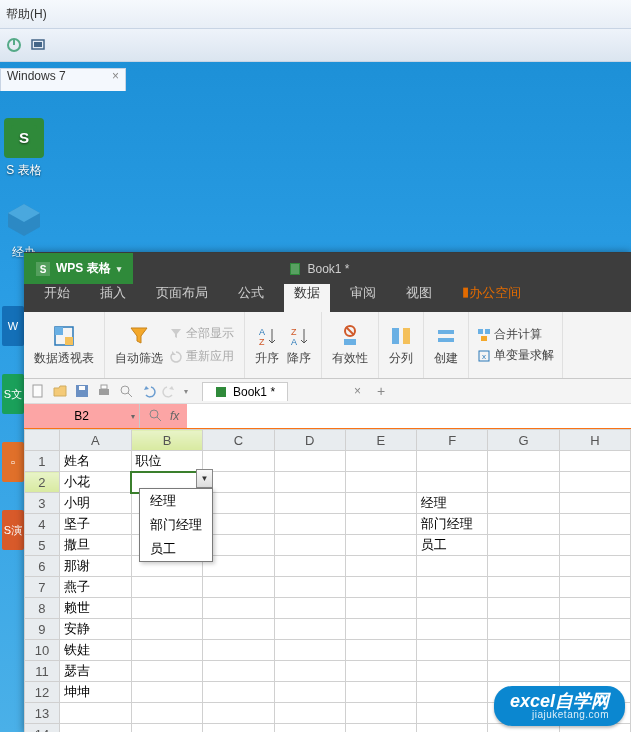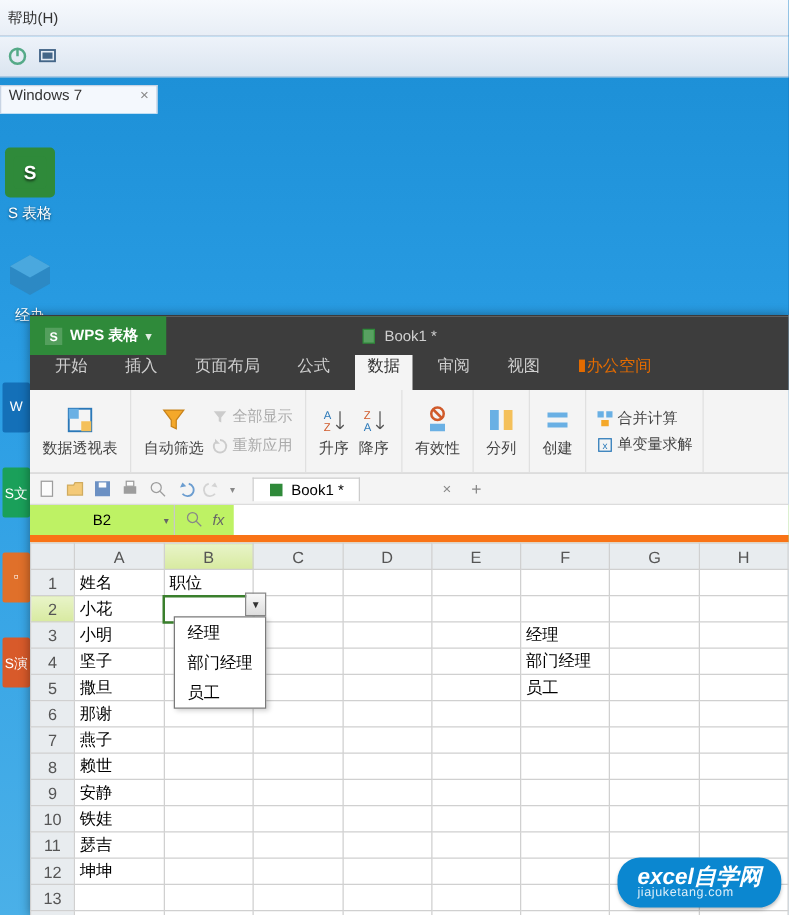--- a/index.html
+++ b/index.html
@@ -27,37 +27,37 @@
   .ribbon{height:66px;background:#f4f4f4;border-bottom:1px solid #c9c9c9;display:flex;align-items:stretch}
   .grp{display:flex;flex-direction:column;align-items:center;justify-content:center;padding:0 10px;border-right:1px solid #e0e0e0;gap:2px;color:#444}
   .grp.small{flex-direction:column;align-items:flex-start;justify-content:center;gap:4px;font-size:12px;padding:0 8px}
   .grp .big{display:flex;flex-direction:column;align-items:center;gap:2px}
   .grp .ico24{width:24px;height:24px}
   .grp .ico16{width:14px;height:14px;display:inline-block;vertical-align:middle;margin-right:3px}
   .grp .lbl{font-size:12px}
   .qat{height:24px;background:#f4f4f4;border-bottom:1px solid #dcdcdc;display:flex;align-items:center;padding-left:6px;gap:6px}
   .qat .q{width:16px;height:16px;opacity:.8}
   .qat .doctab{margin-left:8px;padding:2px 12px;border:1px solid #ccc;border-bottom:none;background:#fff;display:flex;align-items:center;gap:6px}
-  .fxbar{height:24px;background:#bef264;border-bottom:6px solid #f97316;display:flex;align-items:center}
+  .fxbar{height:24px;background:#fca5a5;border-bottom:1px solid #f97316;display:flex;align-items:center}
   .namebox{width:115px;border-right:1px solid #c9c9c9;height:24px;display:flex;align-items:center;justify-content:center;position:relative}
   .namebox .dd{position:absolute;right:4px;font-size:8px;color:#666}
   .fxbtns{display:flex;align-items:center;gap:8px;padding:0 8px;color:#666}
   
   .grid{position:relative;background:#fff;height:306px}
   table.sheet{border-collapse:collapse;width:100%}
   table.sheet td,table.sheet th{border:1px solid #d0d0d0;height:20px;padding:0 4px;font-size:13px;color:#000;text-align:left;font-weight:normal}
   table.sheet th{background:#e8ecef;text-align:center;font-weight:normal;color:#555}
   table.sheet th.rowh{width:28px}
   table.sheet th.selh{background:linear-gradient(#e8f4c8,#d8eaa0)}
   table.sheet td.sel{background:#fff;outline:2px solid #3a7f2c;outline-offset:-1px}
   .corner{width:28px;background:#e8ecef;border:1px solid #d0d0d0}
   .dropdown{position:absolute;border:1px solid #7a7a7a;background:#fff;box-shadow:2px 2px 4px rgba(0,0,0,.2);font-size:13px}
   .dropdown .opt{padding:3px 10px;cursor:pointer}
   .ddbtn{position:absolute;width:15px;height:17px;border:1px solid #888;background:linear-gradient(#f8f8f8,#ddd);display:flex;align-items:center;justify-content:center;font-size:8px;color:#333}
-  .watermark{position:absolute;right:6px;bottom:6px;background:#0b87d0;color:#fff;border-radius:18px;padding:6px 16px;font-style:italic;font-weight:bold;font-size:18px;box-shadow:0 2px 3px rgba(0,0,0,.25);display:flex;flex-direction:column;align-items:flex-start;line-height:1}
+  .watermark{position:absolute;right:6px;bottom:6px;background:#0b87d0;color:#fff;border-radius:18px;padding:6px 16px;font-style:italic;font-weight:bold;font-size:18px;box-shadow:0 2px 3px rgba(0,0,0,.25);display:flex;flex-direction:column;align-items:flex-end;line-height:1}
   .watermark .sub{font-size:10px;font-style:normal;opacity:.85;font-weight:normal;letter-spacing:.5px}
   .dim{color:#aaa}
 </style>
 </head>
 <body>
 <div class="root">
 
 <div class="vmtop">
   <span>帮助(H)</span>
 </div>

